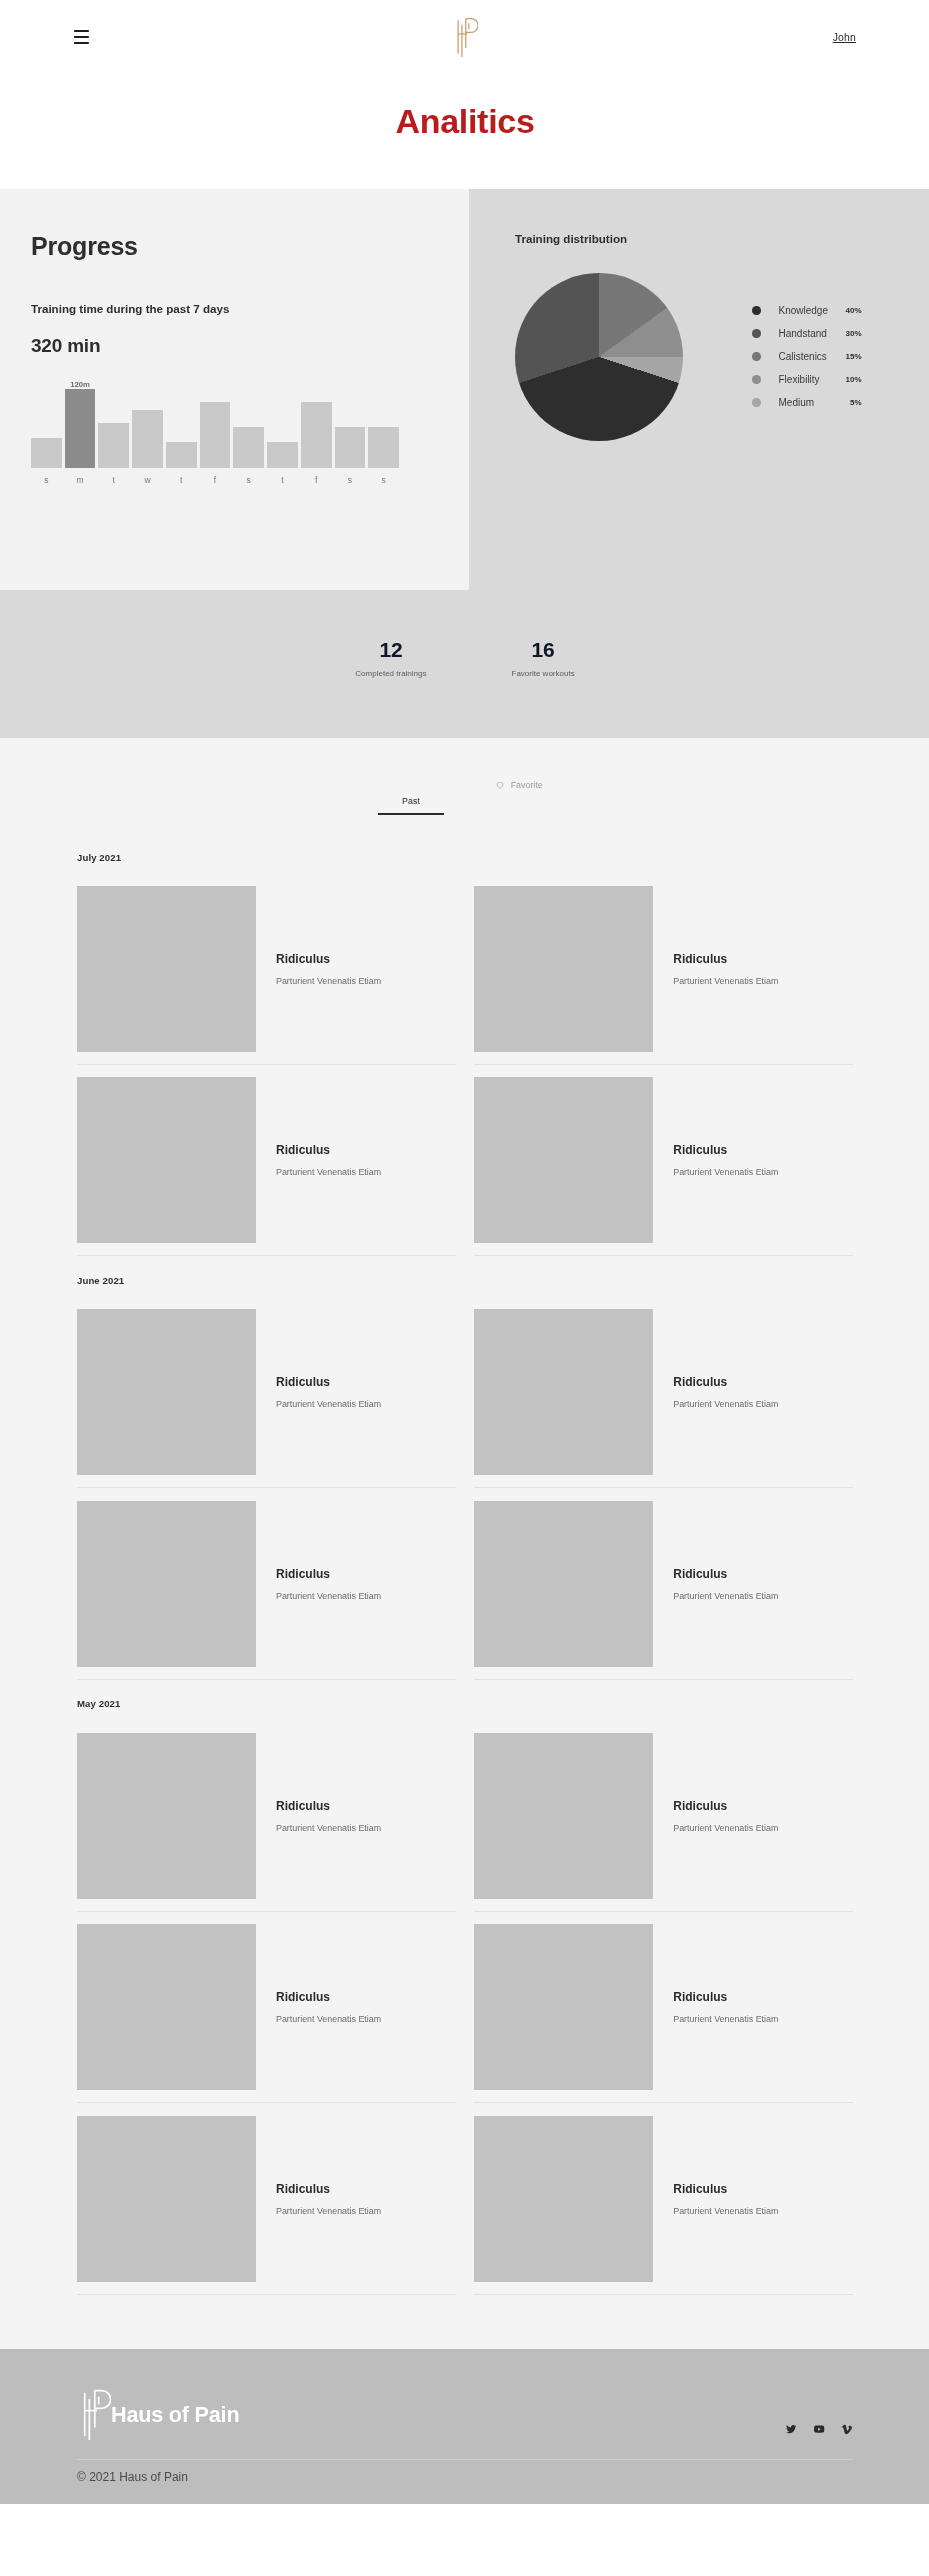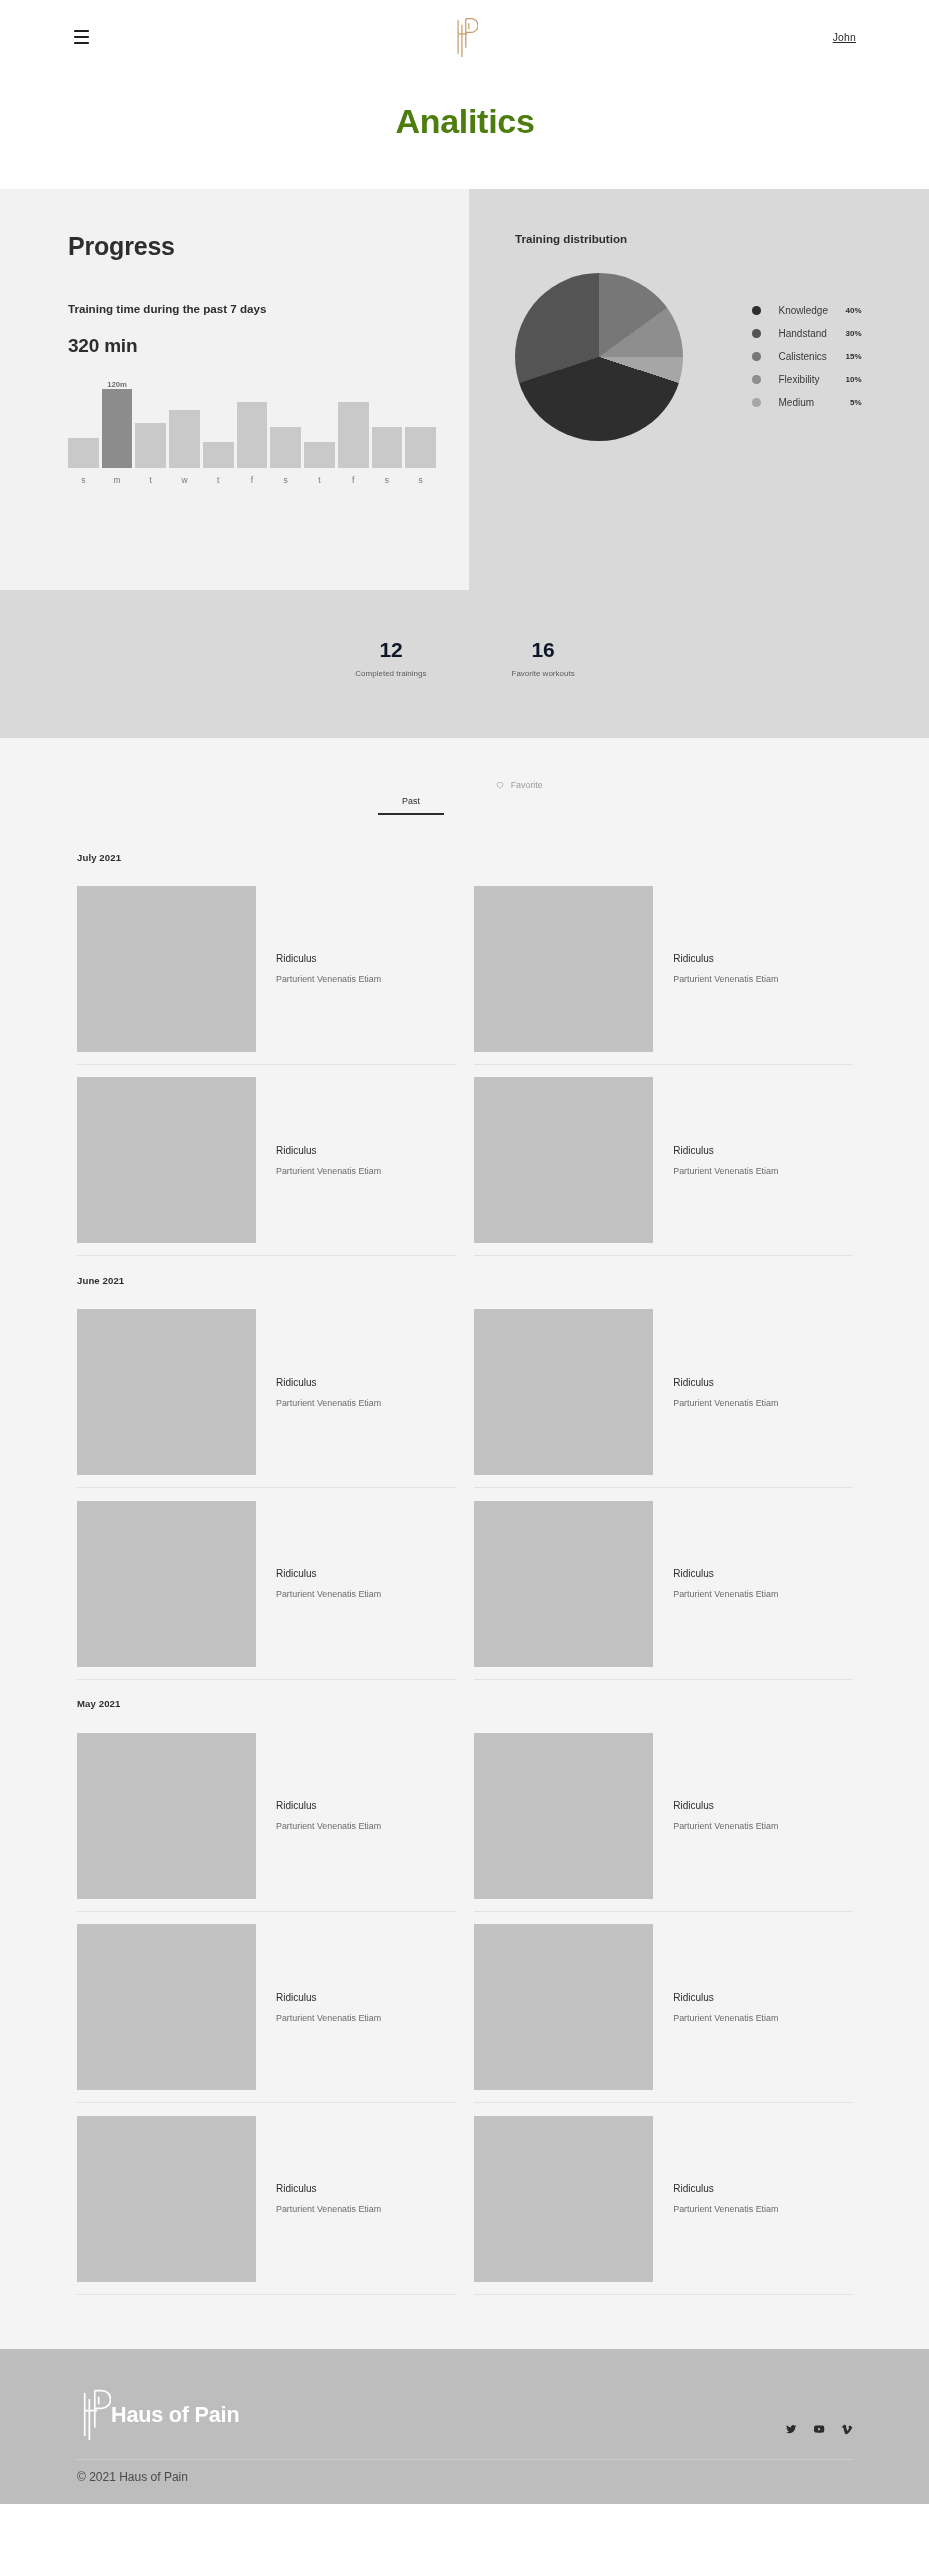--- a/index.html
+++ b/index.html
@@ -57,32 +57,32 @@
   
   .page-title-wrap {
     background: #ffffff;
     text-align: center;
     padding: 28px 0 48px;
   }
   .page-title {
     font-size: 34px;
     font-weight: 700;
     letter-spacing: -0.3px;
-    color: #4d7c0f;
+    color: #b91c1c;
   }
 
   
   .dashboard {
     display: flex;
     height: 401px;
   }
   .panel-progress {
     width: 469px;
     background: #f2f2f2;
-    padding: 43px 0 0 68px;
+    padding: 43px 0 0 31px;
   }
   .panel-distribution {
     flex: 1;
     background: #d9d9d9;
     padding: 43px 0 0 46px;
   }
   .progress-heading {
     font-size: 25px;
     font-weight: 700;
     letter-spacing: -0.2px;
@@ -272,22 +272,22 @@
     cursor: pointer;
   }
   .card-thumb {
     width: 179px;
     height: 166px;
     background: #c2c2c2;
     flex: none;
   }
   .card-text { padding-left: 20px; }
   .card-title {
-    font-size: 10px;
-    font-weight: 400;
+    font-size: 12px;
+    font-weight: 700;
     color: #2b2b2b;
   }
   .card-sub {
     margin-top: 10px;
     font-size: 8.9px;
     color: #6b6b6b;
   }
 
   
   .site-footer {

